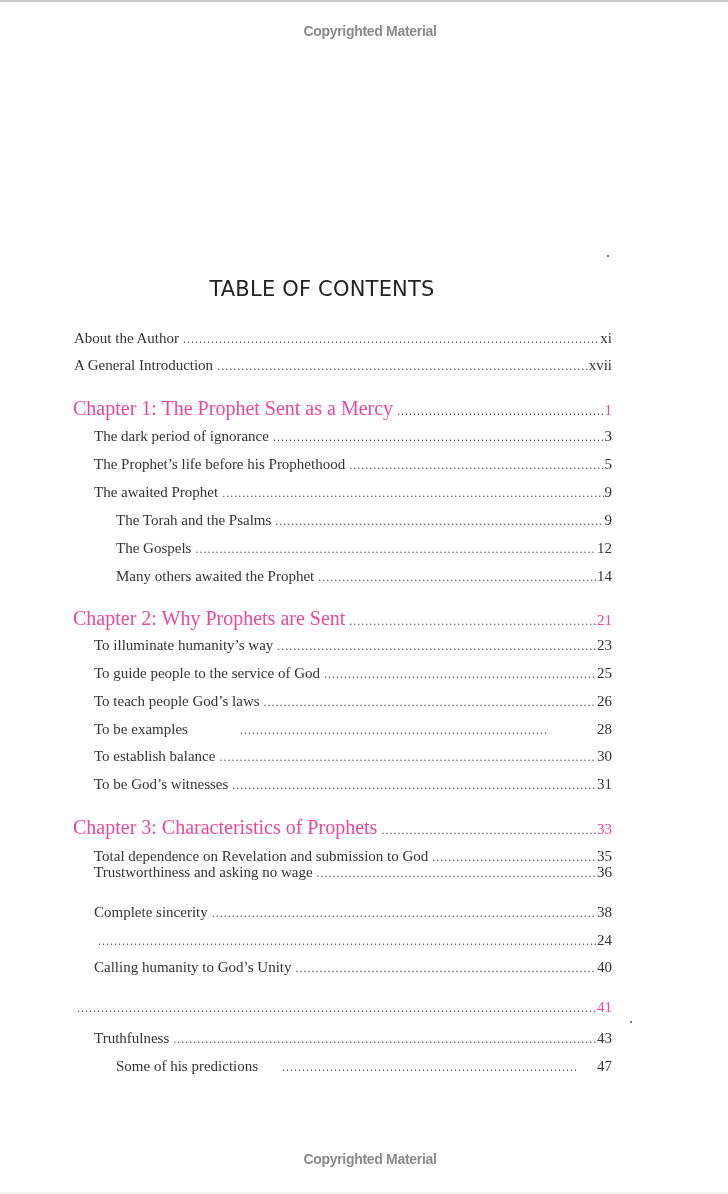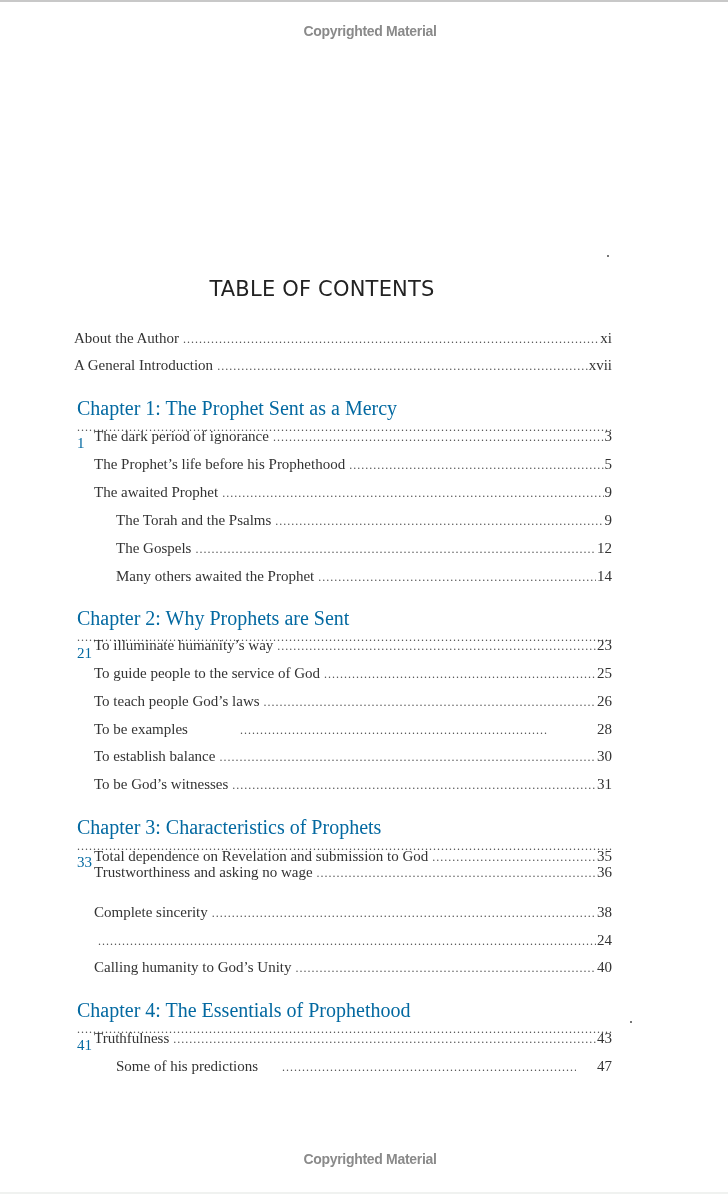--- a/index.html
+++ b/index.html
@@ -65,22 +65,21 @@
       display: flex;
       align-items: baseline;
       right: 116px;
       white-space: nowrap;
       overflow: hidden;
       font-size: 15px;
       color: #333;
     }
     .entry.chapter {
       font-size: 20px;
-      color: #0369a1;
-      flex-direction: column;
+      color: #ec4899;
     }
     .entry.chapter .page { font-size: 15px; }
     .entry .label { flex: 0 0 auto; }
     .entry .leader {
       flex: 1 1 auto;
       overflow: hidden;
       margin: 0 1px 0 4px;
       color: #555;
       font-size: 12px;
       letter-spacing: 1px;
@@ -215,21 +214,20 @@
     <span class="leader"></span>
     <span class="page">24</span>
   </div>
   <div class="entry lvl1" style="top:959px;">
     <span class="label">Calling humanity to God’s Unity</span>
     <span class="leader"></span>
     <span class="page">40</span>
   </div>
 
   <div class="entry chapter lvl0" style="top:999px;">
-    <span class="label">Chapter 4: The Essentials of Prophethood</span>
     <span class="leader"></span>
     <span class="page">41</span>
   </div>
   <div class="entry lvl1" style="top:1030px;">
     <span class="label">Truthfulness</span>
     <span class="leader"></span>
     <span class="page">43</span>
   </div>
   <div class="entry lvl2" style="top:1058px;gap:20px;">
     <span class="label">Some of his predictions</span>

